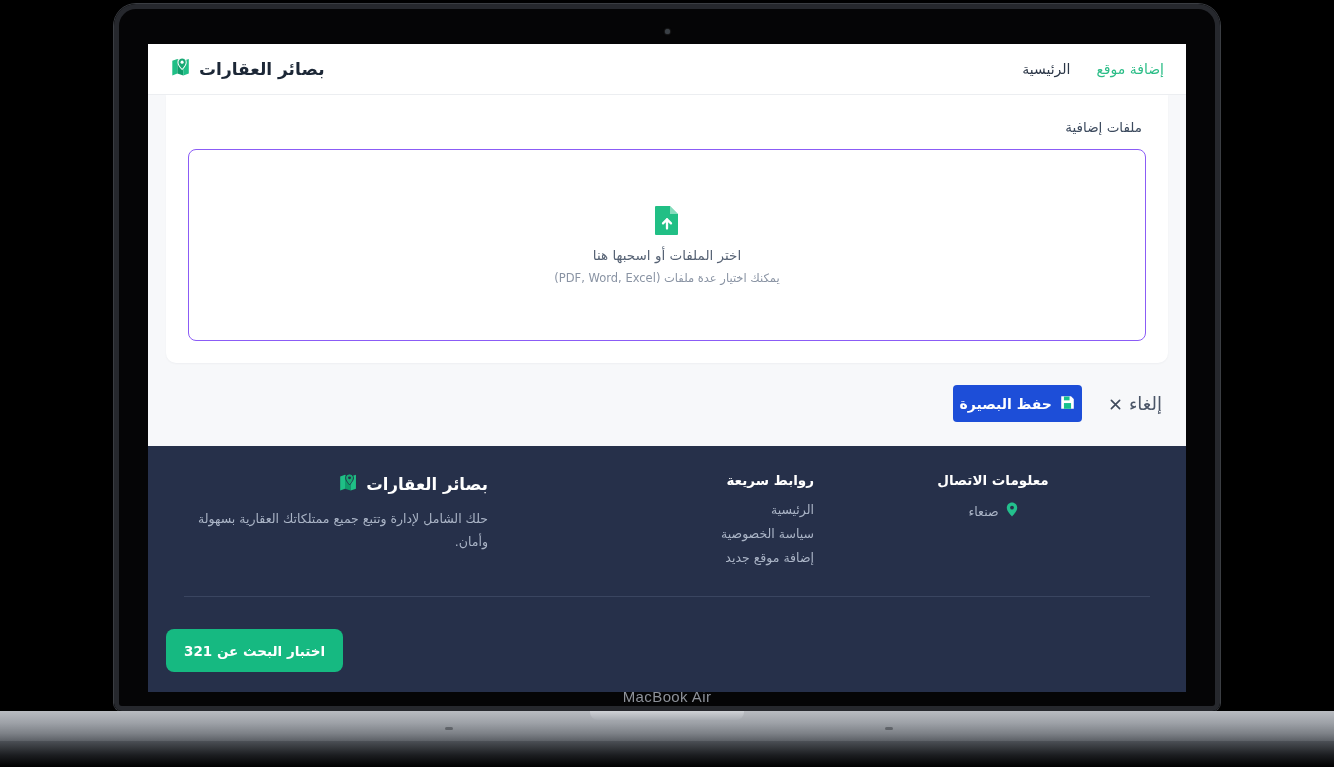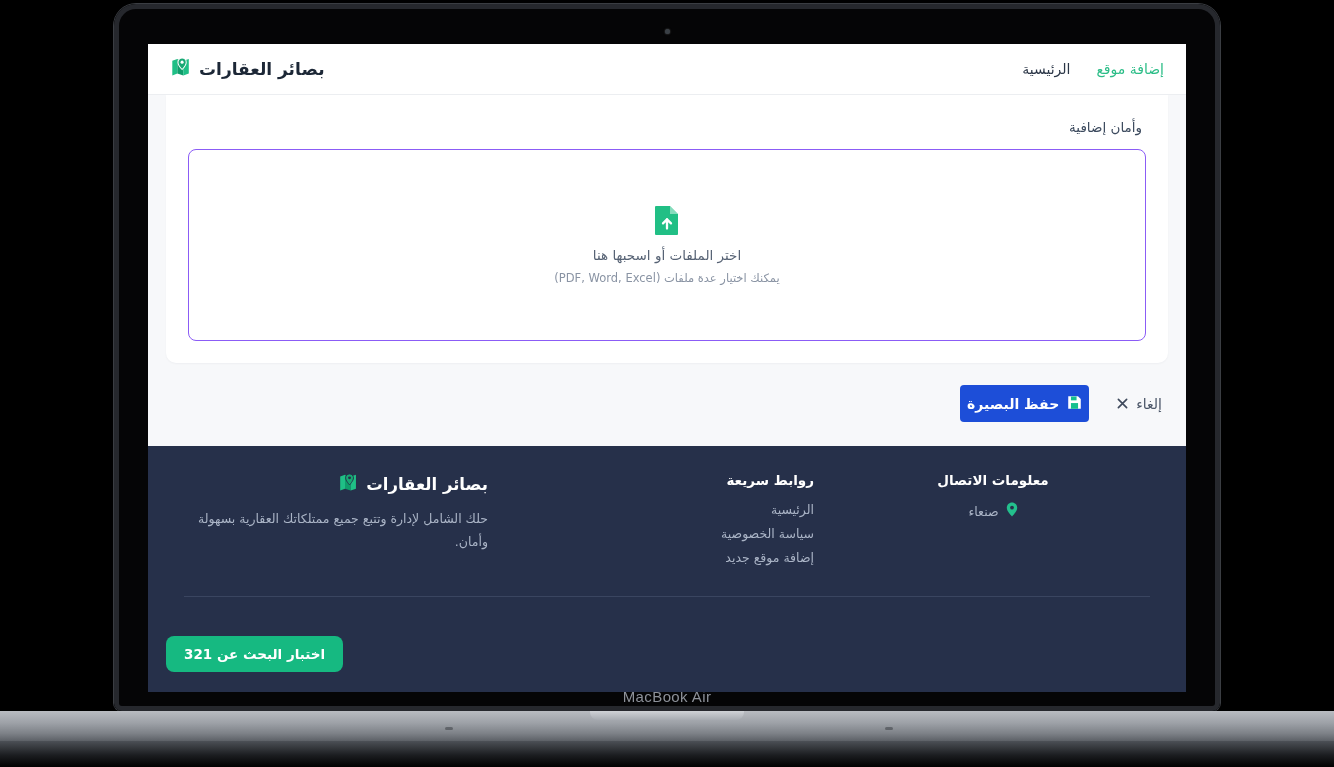--- a/index.html
+++ b/index.html
@@ -222,21 +222,21 @@
     display: inline-flex;
     align-items: center;
     gap: 8px;
     cursor: pointer;
     font-family: "DejaVu Sans", sans-serif;
   }
   .btn-cancel {
     background: transparent;
     border: none;
     color: #4a5567;
-    font-size: 14px;
+    font-size: 18px;
     display: inline-flex;
     align-items: center;
     gap: 8px;
     cursor: pointer;
     font-family: "DejaVu Sans", sans-serif;
   }
 
   
   .footer {
     background: #27324a;
@@ -328,21 +328,21 @@
   }
 
   .floating-btn {
     position: absolute;
     left: 18px;
     bottom: 20px;
     background: #16b981;
     color: #fff;
     border: none;
     border-radius: 8px;
-    height: 36px;
+    height: 43px;
     padding: 0 18px;
     font-size: 13.5px;
     font-weight: 600;
     cursor: pointer;
     font-family: "DejaVu Sans", sans-serif;
   }
 </style>
 </head>
 <body>
 
@@ -373,21 +373,21 @@
           </svg>
         </span>
       </div>
     </div>
 
     <div class="page">
 
       <div class="content-area">
         <div class="form-card">
 
-          <div class="field-label">وأمان إضافية</div>
+          <div class="field-label">ملفات إضافية</div>
 
           <div class="dropzone">
             <span>
               <svg width="26" height="30" viewBox="0 0 26 30">
                 <path d="M2 1 h14 l8 8 v20 a1 1 0 0 1 -1 1 h-21 a1 1 0 0 1 -1 -1 v-27 a1 1 0 0 1 1 -1 z" fill="#21bf85"></path>
                 <path d="M16 1 l8 8 h-8 z" fill="#ffffff" opacity=".45"></path>
                 <path d="M13 23.5 v-8.2 M13 14.2 l-4 4.2 M13 14.2 l4 4.2" stroke="#ffffff" stroke-width="2.3" fill="none" stroke-linecap="round" stroke-linejoin="round"></path>
               </svg>
             </span>
             <div class="dz-title">اختر الملفات أو اسحبها هنا</div>

